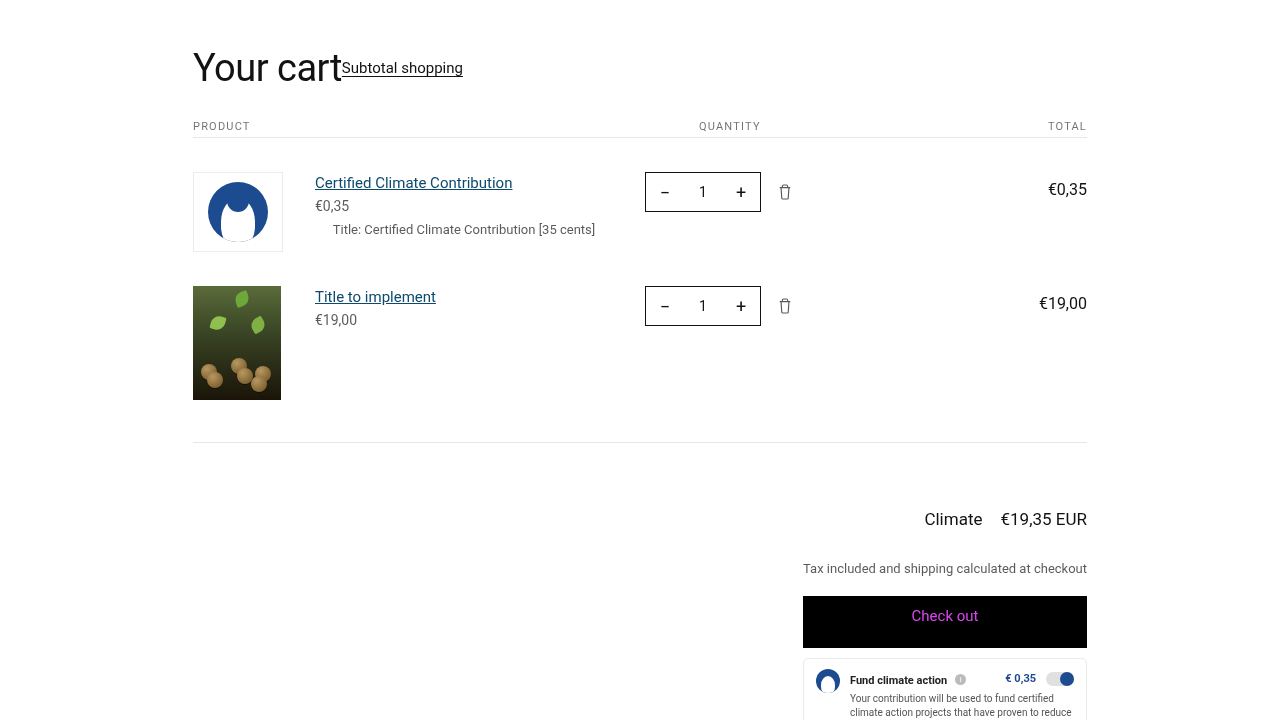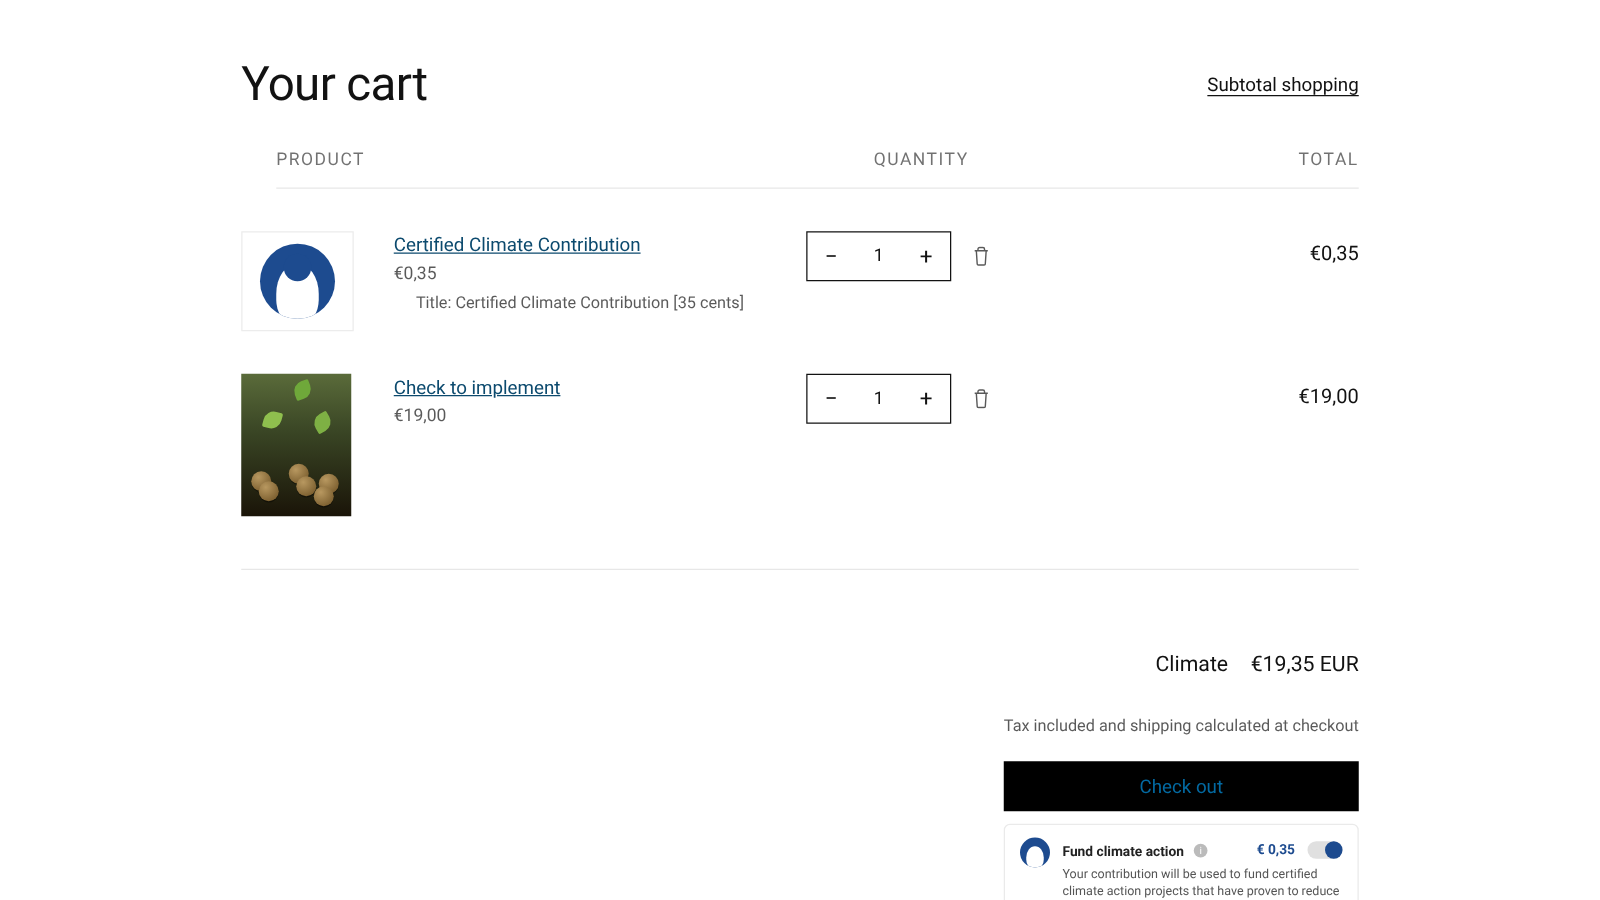--- a/index.html
+++ b/index.html
@@ -15,46 +15,44 @@
       height: 720px;
       overflow: hidden;
     }
     .container {
       max-width: 894px;
       margin: 0 auto;
       padding: 46px 0 0;
     }
     .cart-header {
       display: flex;
-      justify-content: space-between;
       align-items: center;
       margin-bottom: 30px;
     }
     .cart-title {
       font-size: 38px;
       font-weight: 400;
       letter-spacing: -0.5px;
     }
     .continue-link {
       font-size: 15px;
       text-decoration: underline;
       text-underline-offset: 3px;
       color: #121212;
       cursor: pointer;
     }
     .cart-table-header {
       display: grid;
       grid-template-columns: 1fr 260px 150px;
-      font-size: 14px;
+      font-size: 11px;
       letter-spacing: 1.2px;
       color: rgba(18,18,18,0.6);
-      padding-bottom: 14px;
+      padding-bottom: 4px;
       border-bottom: 1px solid rgba(18,18,18,0.1);
       text-transform: uppercase;
-      margin-left: 28px;
     }
     .col-product { text-align: left; }
     .col-quantity { text-align: left; padding-left: 22px; }
     .col-total { text-align: right; }
 
     .cart-items { }
     .cart-item {
       display: grid;
       grid-template-columns: 90px 1fr 260px 150px;
       column-gap: 32px;
@@ -216,23 +214,23 @@
     }
     .tax-note {
       font-size: 13px;
       color: rgba(18,18,18,0.7);
       margin-bottom: 20px;
       margin-top: 32px;
     }
     .checkout-btn {
       display: inline-block;
       width: 284px;
-      height: 40px;
+      height: 52px;
       background: #000;
-      color: #0369a1;
+      color: #d946ef;
       font-size: 15px;
       text-align: center;
       line-height: 40px;
       cursor: pointer;
     }
     .climate-widget {
       width: 284px;
       margin-left: auto;
       margin-top: 10px;
       border: 1px solid #eaeaea;
@@ -371,21 +369,21 @@
         <div class="sprout s2"></div>
         <div class="sprout s3"></div>
         <div class="coin c1"></div>
           <div class="coin c2"></div>
           <div class="coin c3"></div>
         <div class="coin c4"></div>
           <div class="coin c5"></div>
           <div class="coin c6"></div>
       </div>
       <div class="item-info">
-        <div class="item-name">Check to implement</div>
+        <div class="item-name">Title to implement</div>
         <div class="item-price">€19,00</div>
       </div>
       <div class="quantity-wrap">
         <div class="quantity-stepper">
           <div class="qty-btn">−</div>
           <div class="qty-value">1</div>
           <div class="qty-btn">+</div>
         </div>
         <div class="trash-btn">
           <svg viewBox="0 0 16 18">

